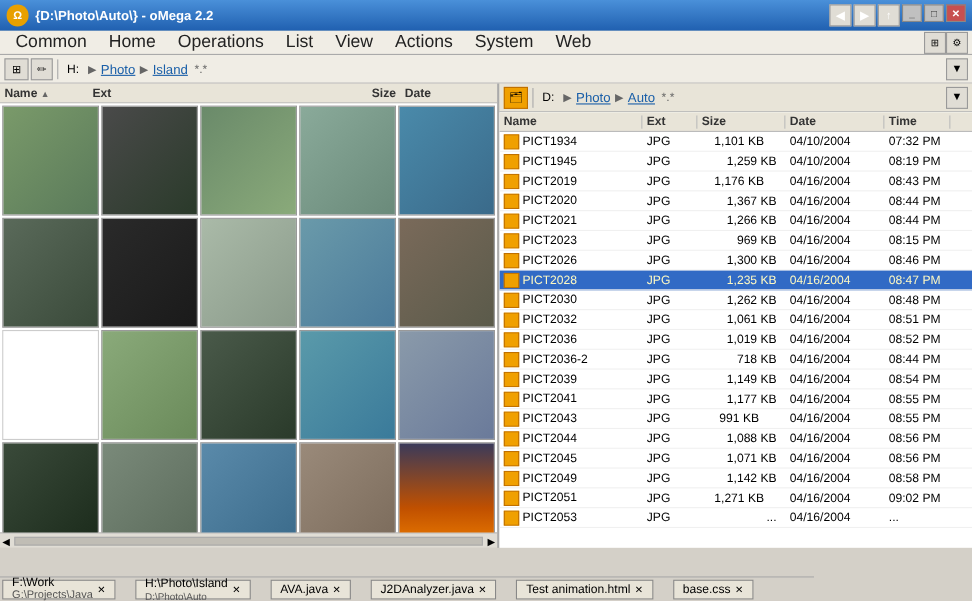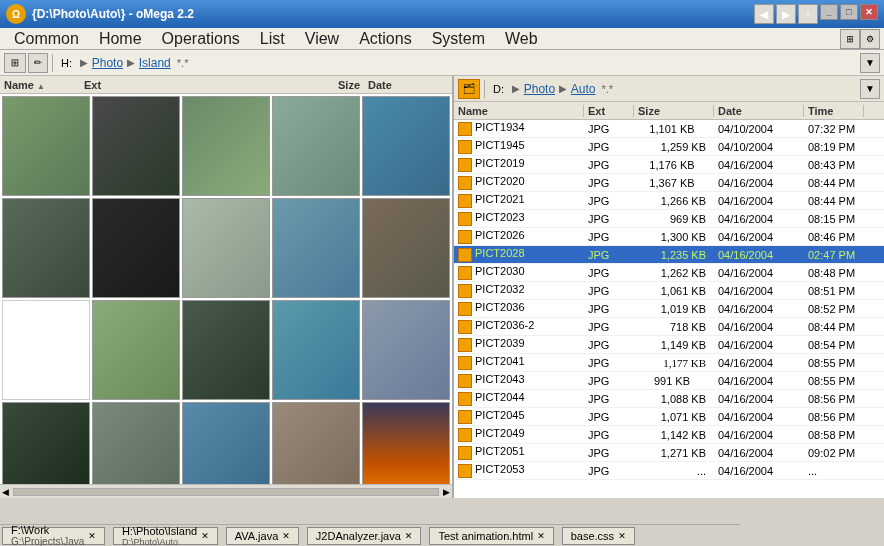--- a/index.html
+++ b/index.html
@@ -32,29 +32,29 @@
     .thumb { width: 100%; height: 100px; background: #888; border: 1px solid #999; overflow: hidden; position: relative; }
     .thumb-empty { background: white; border: 1px solid #ccc; }
 
     
     .right-panel { width: 430px; display: flex; flex-direction: column; }
     .right-toolbar { background: #e8e4d8; border-bottom: 1px solid #bbb; height: 26px; display: flex; align-items: center; padding: 2px 4px; gap: 2px; }
     .file-list { flex: 1; overflow-y: auto; background: white; }
     .file-list-header { background: #e8e4d8; display: grid; grid-template-columns: 130px 50px 80px 90px 60px; border-bottom: 1px solid #bbb; height: 18px; align-items: center; position: sticky; top: 0; }
     .file-list-header span { font-size: 11px; color: #333; font-weight: bold; padding: 0 4px; border-right: 1px solid #bbb; }
     .file-row { display: grid; grid-template-columns: 130px 50px 80px 90px 60px; height: 18px; align-items: center; border-bottom: 1px solid #f0f0f0; cursor: pointer; }
-    .file-row.selected { background: #316ac5; color: #bef264; }
+    .file-row.selected { background: #316ac5; color: #fef9c3; }
     .file-row span { font-size: 11px; padding: 0 4px; white-space: nowrap; overflow: hidden; text-overflow: ellipsis; }
     .file-icon { width: 14px; height: 14px; background: #f0a000; border: 1px solid #c07000; display: inline-block; margin-right: 3px; vertical-align: middle; font-size: 8px; }
 
     
     .left-toolbar { background: #f0ede5; border-bottom: 1px solid #bbb; height: 26px; display: flex; align-items: center; padding: 2px 4px; gap: 2px; }
 
     
-    .taskbar { background: #d4d0c8; border-top: 1px solid #aaa; height: 22px; display: flex; align-items: center; padding: 0 2px; gap: 8px; position: absolute; bottom: 0; width: 740px; }
+    .taskbar { background: #d4d0c8; border-top: 1px solid #aaa; height: 22px; display: flex; align-items: center; padding: 0 2px; gap: 18px; position: absolute; bottom: 0; width: 740px; }
     .task-item { height: 18px; background: #e8e4d8; border: 1px solid #888; padding: 0 8px; font-size: 11px; display: flex; align-items: center; cursor: pointer; white-space: nowrap; }
     .task-close { margin-left: 4px; font-size: 9px; cursor: pointer; }
 
     
     .sort-indicator { font-size: 8px; color: #666; }
 
     
     .file-list::-webkit-scrollbar { width: 14px; }
     .file-list::-webkit-scrollbar-track { background: #f0ede5; }
     .file-list::-webkit-scrollbar-thumb { background: #c0bdb5; border: 1px solid #aaa; }
@@ -195,21 +195,21 @@
     <span>JPG</span>
     <span style="text-align:center;padding-right:8px;">1,176 KB</span>
     <span>04/16/2004</span>
     <span>08:43 PM</span>
   </div>
           <div class="file-row">
     <span>
       <span class="file-icon"></span>PICT2020
     </span>
     <span>JPG</span>
-    <span style="text-align:center;padding-right:8px;">1,367 KB</span>
+    <span style="text-align:right;padding-right:8px;">1,367 KB</span>
     <span>04/16/2004</span>
     <span>08:44 PM</span>
   </div>
           <div class="file-row">
     <span>
       <span class="file-icon"></span>PICT2021
     </span>
     <span>JPG</span>
     <span style="text-align:right;padding-right:8px;">1,266 KB</span>
     <span>04/16/2004</span>
@@ -233,21 +233,21 @@
     <span>04/16/2004</span>
     <span>08:46 PM</span>
   </div>
           <div class="file-row selected">
     <span>
       <span class="file-icon"></span>PICT2028
     </span>
     <span>JPG</span>
     <span style="text-align:right;padding-right:8px;">1,235 KB</span>
     <span>04/16/2004</span>
-    <span>02:47 PM</span>
+    <span>08:47 PM</span>
   </div>
           <div class="file-row">
     <span>
       <span class="file-icon"></span>PICT2030
     </span>
     <span>JPG</span>
     <span style="text-align:right;padding-right:8px;">1,262 KB</span>
     <span>04/16/2004</span>
     <span>08:48 PM</span>
   </div>
@@ -285,21 +285,21 @@
     <span>JPG</span>
     <span style="text-align:right;padding-right:8px;">1,149 KB</span>
     <span>04/16/2004</span>
     <span>08:54 PM</span>
   </div>
           <div class="file-row">
     <span>
       <span class="file-icon"></span>PICT2041
     </span>
     <span>JPG</span>
-    <span style="text-align:right;padding-right:8px;font-family:Liberation Serif, serif;">1,177 KB</span>
+    <span style="text-align:right;padding-right:8px;">1,177 KB</span>
     <span>04/16/2004</span>
     <span>08:55 PM</span>
   </div>
           <div class="file-row">
     <span>
       <span class="file-icon"></span>PICT2043
     </span>
     <span>JPG</span>
     <span style="text-align:center;padding-right:8px;">991 KB</span>
     <span>04/16/2004</span>
@@ -330,21 +330,21 @@
     <span>JPG</span>
     <span style="text-align:right;padding-right:8px;">1,142 KB</span>
     <span>04/16/2004</span>
     <span>08:58 PM</span>
   </div>
           <div class="file-row">
     <span>
       <span class="file-icon"></span>PICT2051
     </span>
     <span>JPG</span>
-    <span style="text-align:right;padding-right:8px;">1,271 KB</span>
+    <span style="text-align:center;padding-right:8px;">1,271 KB</span>
     <span>04/16/2004</span>
     <span>09:02 PM</span>
   </div>
           <div class="file-row">
     <span>
       <span class="file-icon"></span>PICT2053
     </span>
     <span>JPG</span>
     <span style="text-align:right;padding-right:8px;">...</span>
     <span>04/16/2004</span>

